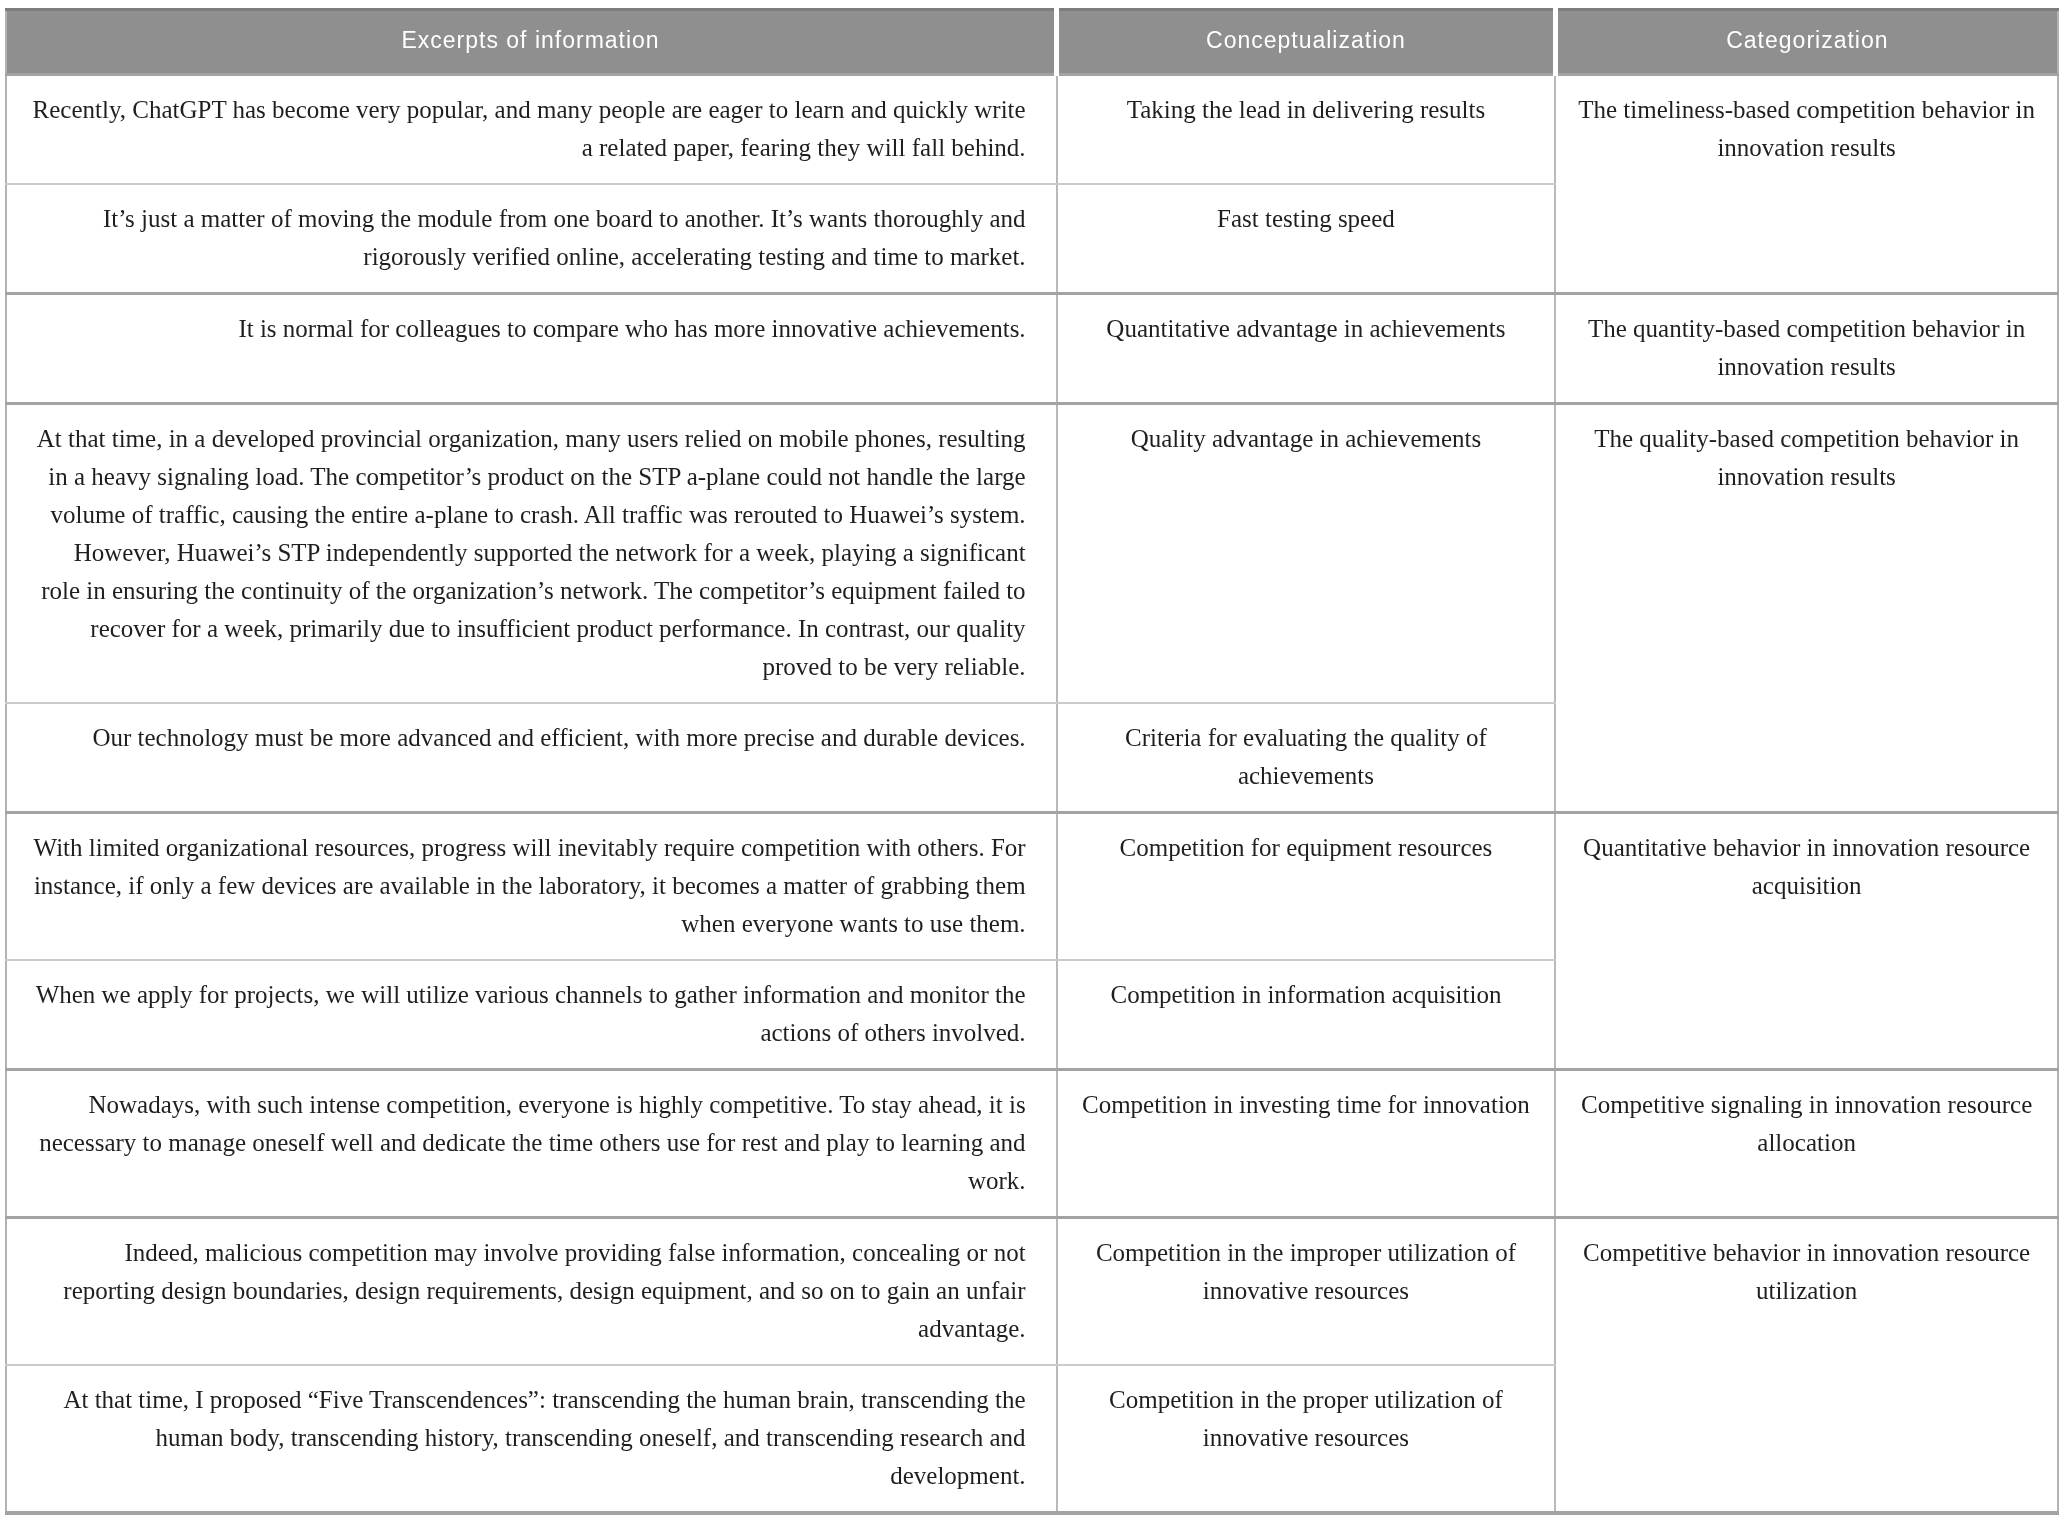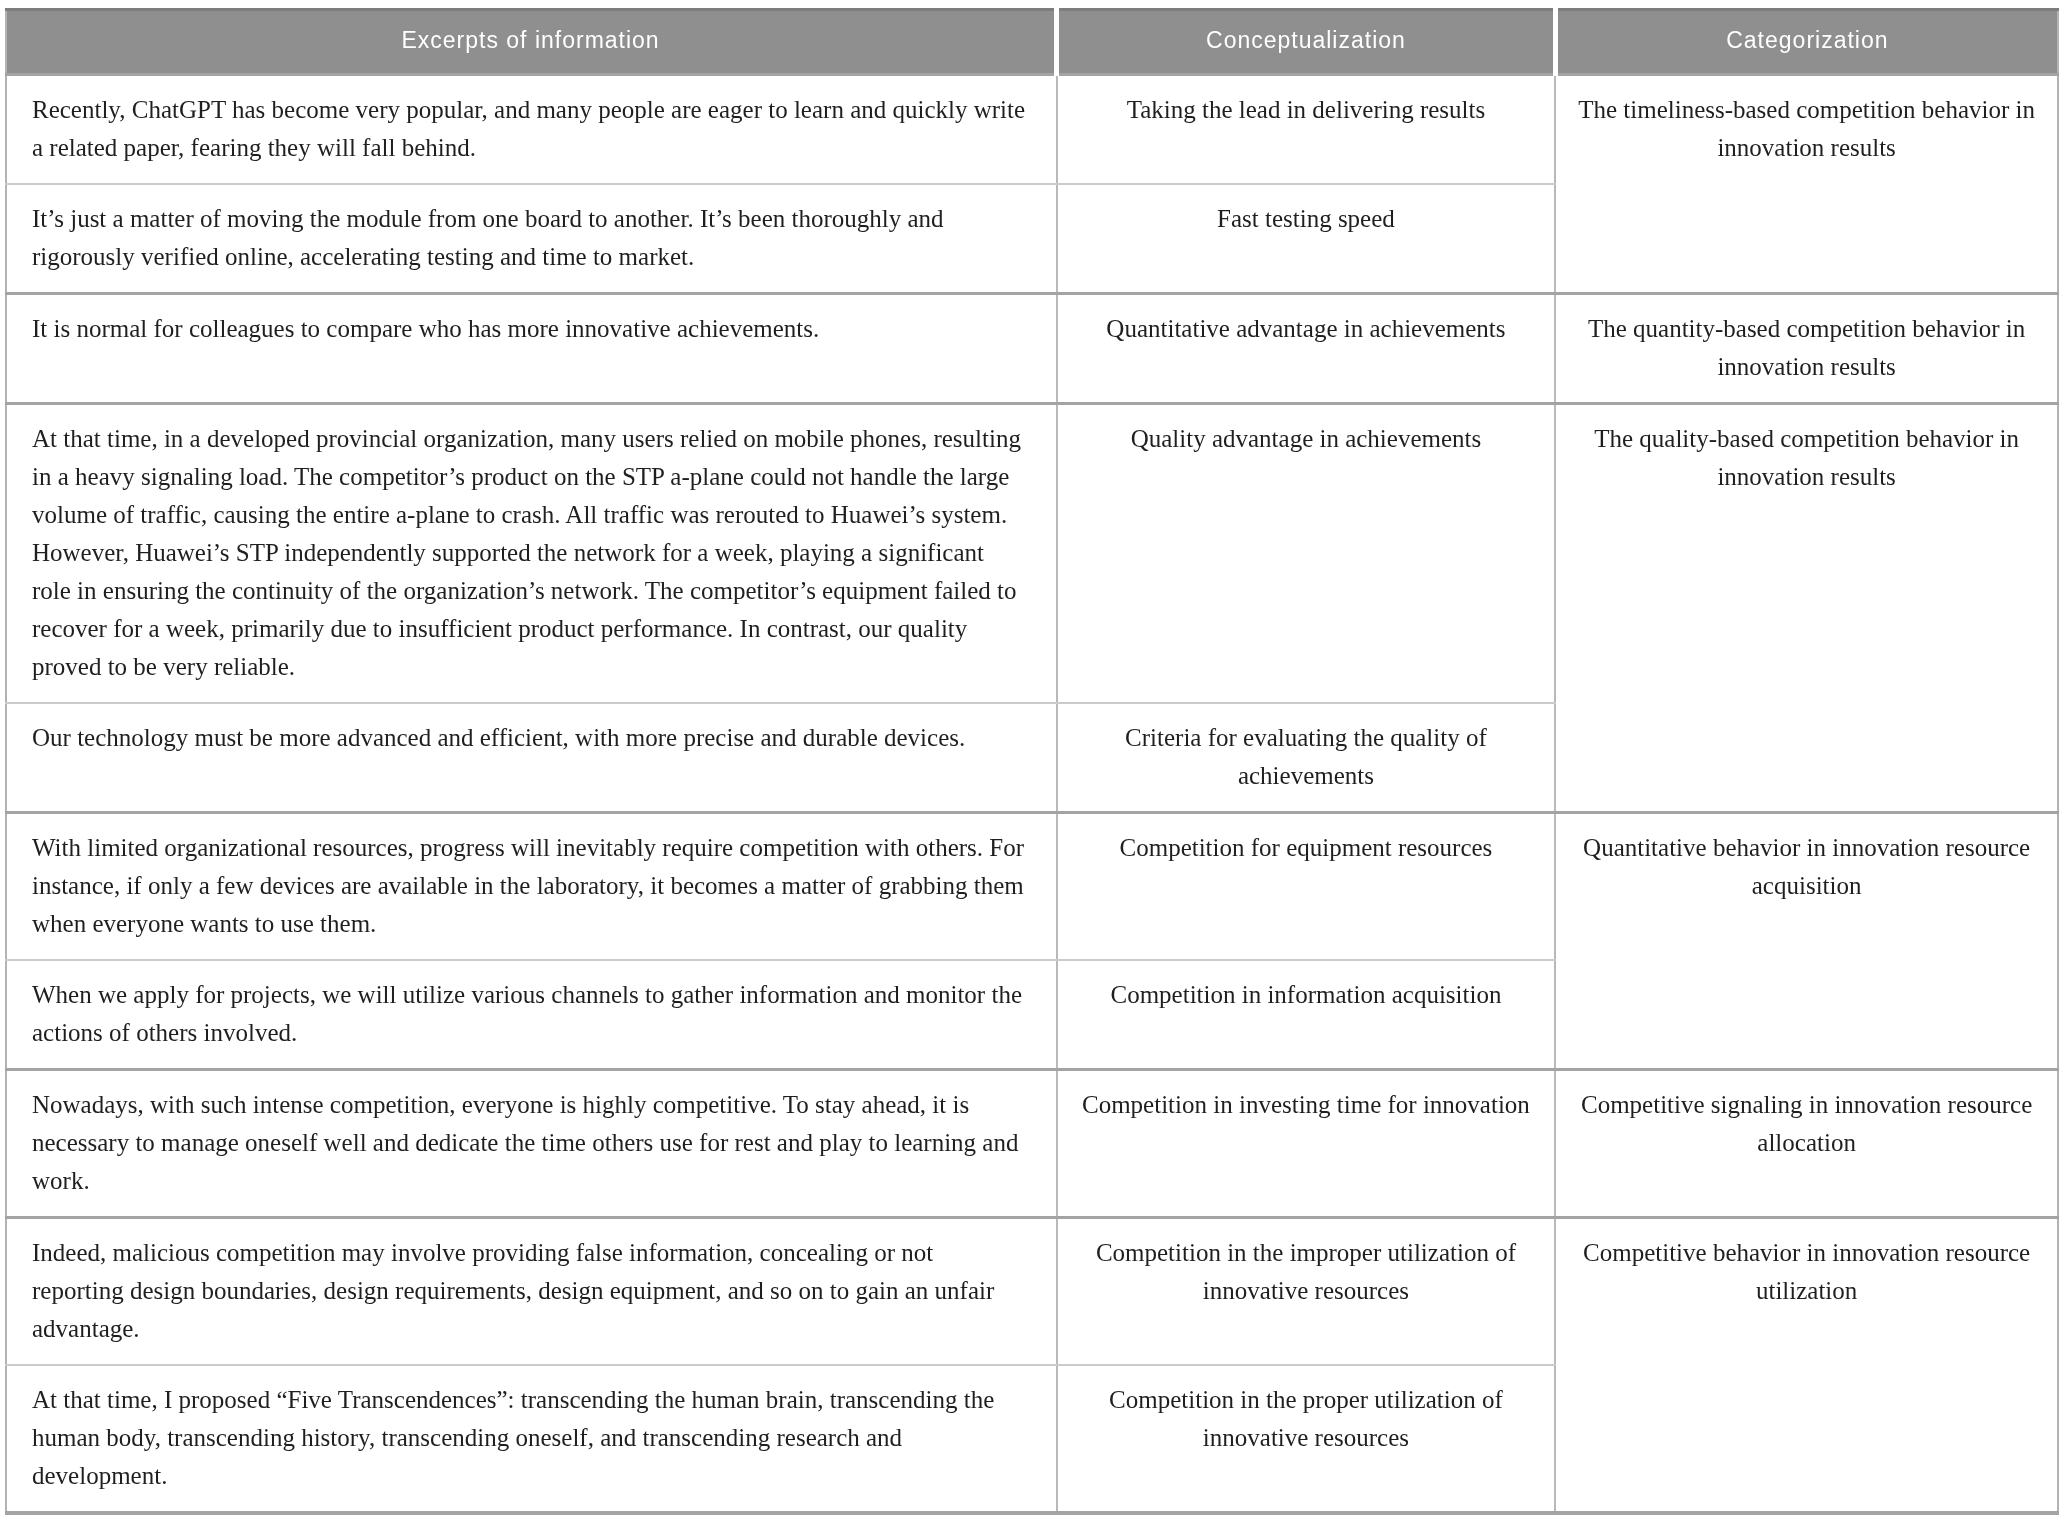--- a/index.html
+++ b/index.html
@@ -42,21 +42,21 @@
   }
   thead th + th {
     border-left: 5px solid var(--page-bg, #ffffff);
   }
 
   td {
     vertical-align: top;
     padding: 15px 20px 16px 20px;
   }
   td.excerpt {
-    text-align: left;
+    text-align: right;
     padding-left: 25px;
     padding-right: 30px;
   }
   td.concept, td.category {
     text-align: center;
     border-left: 2px solid var(--border-vert, #b9b9b9);
     margin-left: 48px;
   }
   td.category {
     border-bottom: 3px solid var(--border-thick, #a3a3a3);
@@ -86,21 +86,21 @@
       <th>Categorization</th>
     </tr>
   </thead>
   <tbody>
     <tr class="inner">
       <td class="excerpt">Recently, ChatGPT has become very popular, and many people are eager to learn and quickly write a related paper, fearing they will fall behind.</td>
       <td class="concept">Taking the lead in delivering results</td>
       <td class="category" rowspan="2">The timeliness-based competition behavior in innovation results</td>
     </tr>
     <tr class="group-end">
-      <td class="excerpt">It’s just a matter of moving the module from one board to another. It’s been thoroughly and rigorously verified online, accelerating testing and time to market.</td>
+      <td class="excerpt">It’s just a matter of moving the module from one board to another. It’s wants thoroughly and rigorously verified online, accelerating testing and time to market.</td>
       <td class="concept">Fast testing speed</td>
     </tr>
     <tr class="group-end">
       <td class="excerpt">It is normal for colleagues to compare who has more innovative achievements.</td>
       <td class="concept">Quantitative advantage in achievements</td>
       <td class="category">The quantity-based competition behavior in innovation results</td>
     </tr>
     <tr class="inner">
       <td class="excerpt">At that time, in a developed provincial organization, many users relied on mobile phones, resulting in a heavy signaling load. The competitor’s product on the STP a-plane could not handle the large volume of traffic, causing the entire a-plane to crash. All traffic was rerouted to Huawei’s system. However, Huawei’s STP independently supported the network for a week, playing a significant role in ensuring the continuity of the organization’s network. The competitor’s equipment failed to recover for a week, primarily due to insufficient product performance. In contrast, our quality proved to be very reliable.</td>
       <td class="concept">Quality advantage in achievements</td>

